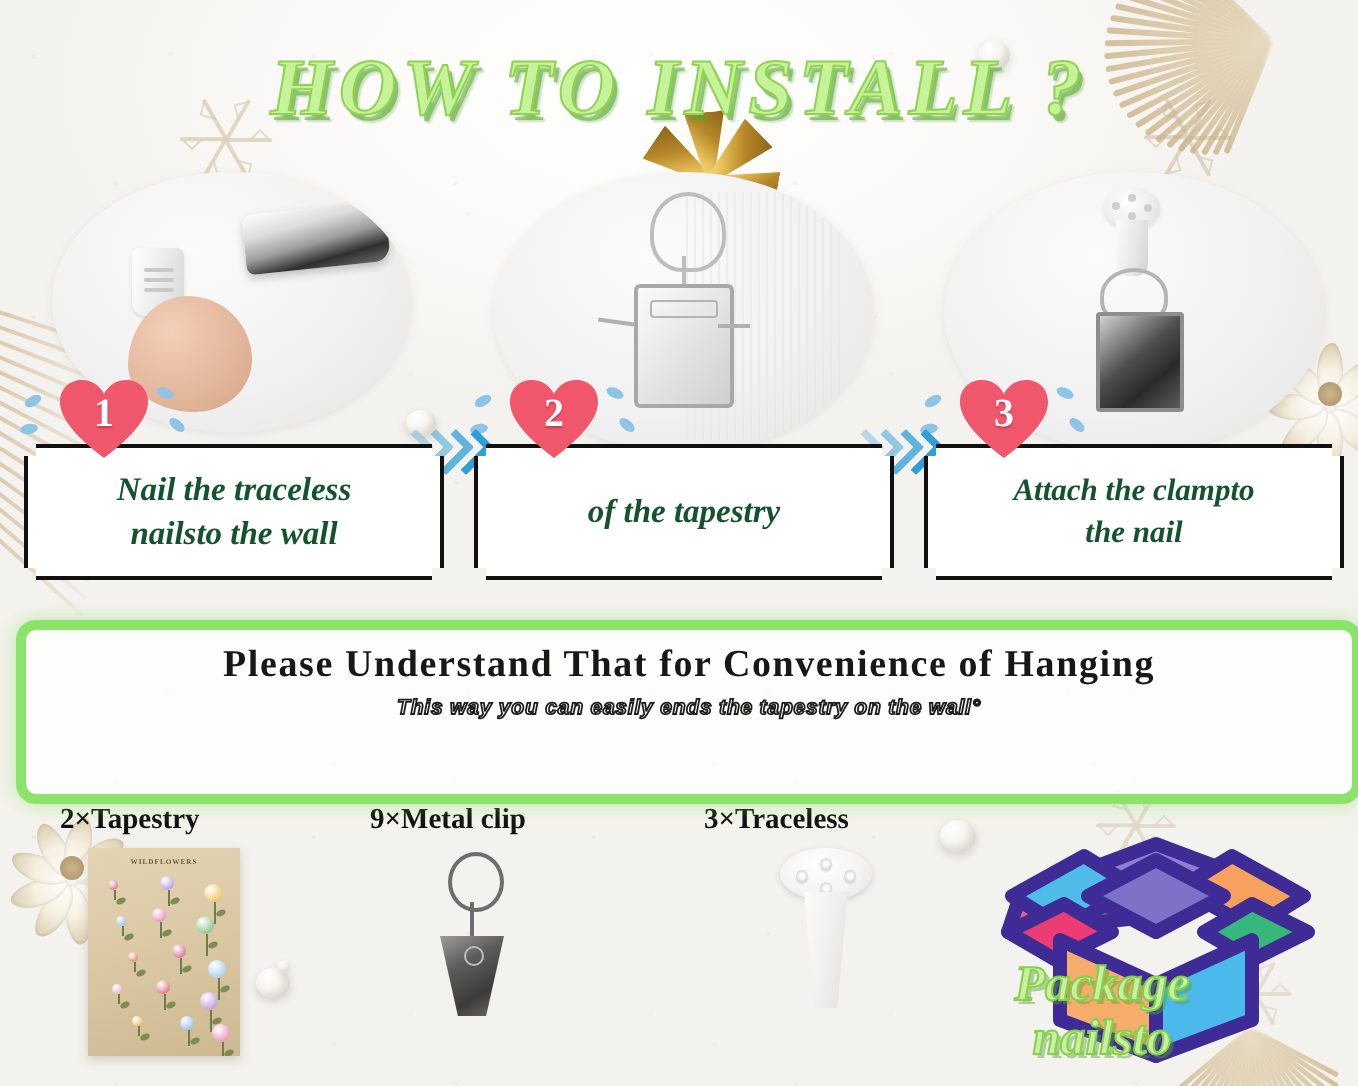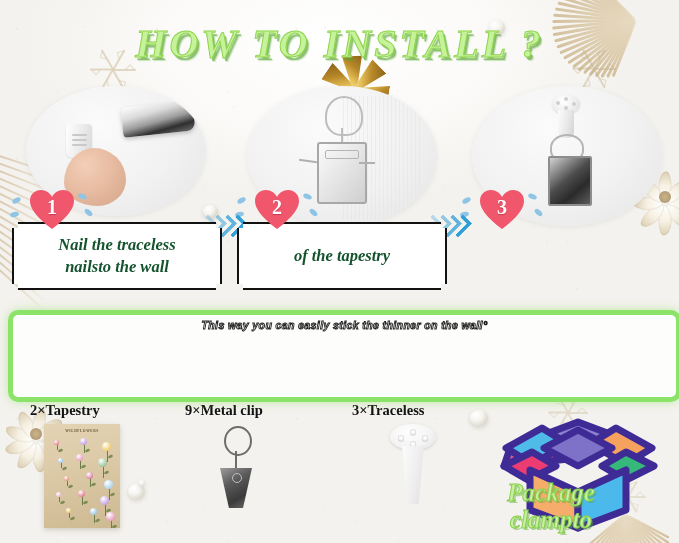--- a/index.html
+++ b/index.html
@@ -409,38 +409,43 @@
         <div class="s3-clip"></div>
       </div>
       <div class="splash" style="left:4px;top:112px;transform:rotate(-30deg);"></div>
       <div class="splash" style="left:2px;top:126px;transform:rotate(-12deg);"></div>
       <div class="splash" style="left:70px;top:108px;transform:rotate(24deg);"></div>
       <div class="splash" style="left:76px;top:124px;transform:rotate(40deg);"></div>
       <div class="heart">
         <div class="hshape"></div>
         <div class="hnum">3</div>
       </div>
+      <div class="caption c3">
+        <span class="l1">Attach the clampto</span>
+        <span class="l2">the nail</span>
+      </div>
     </div>
 
     <div class="chev a" id="chevA">
         <i style="left: 0px; opacity: 0.3;"></i>
         <i style="left: 10px; opacity: 0.5;"></i>
         <i style="left: 20px; opacity: 0.75;"></i>
         <i style="left: 30px; opacity: 1;"></i>
       </div>
     <div class="chev b" id="chevB">
         <i style="left: 0px; opacity: 0.3;"></i>
         <i style="left: 10px; opacity: 0.5;"></i>
         <i style="left: 20px; opacity: 0.75;"></i>
         <i style="left: 30px; opacity: 1;"></i>
       </div>
   </div>
 
   <div class="note">
-    <div class="note-sub">This way you can easily stick the thinner on the wall°</div>
+    <div class="note-title">Please Understand That for Convenience of Hanging</div>
+    <div class="note-sub">This way you can easily ends the tapestry on the wall°</div>
   </div>
 
   <div class="pack">
 
     <div class="pack-label lbl1">2×Tapestry</div>
     <div class="pack-label lbl2">9×Metal clip</div>
     <div class="pack-label lbl3">3×Traceless</div>
 
     <div class="tapestry" id="tapestryArt">
       <div class="ttl">WILDFLOWERS</div>
@@ -516,17 +521,17 @@
         <polygon points="6,52 34,38 58,52 30,66" fill="#ec3c72"></polygon>
         <polygon points="104,52 128,38 156,52 128,66" fill="#35b87a"></polygon>
         <polygon points="46,34 80,52 114,34 80,16" fill="#7d72c8"></polygon>
         <polygon points="32,56 80,78 80,114 32,96" fill="#f6ad6b"></polygon>
         <polygon points="80,78 128,56 128,96 80,114" fill="#4cb9ec"></polygon>
       </g>
     </svg>
 
     <div class="pkg-text">
       <span class="l1">Package</span>
-      <span class="l2">clampto</span>
+      <span class="l2">nailsto</span>
     </div>
   </div>
 
 </div>
 
 </body></html>

